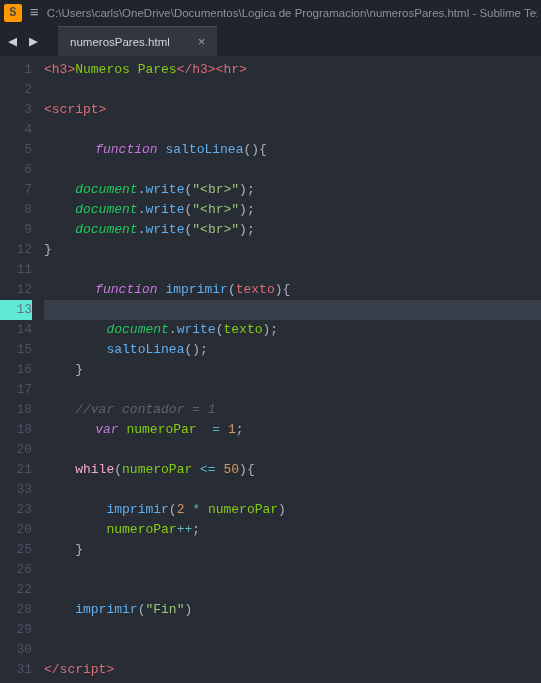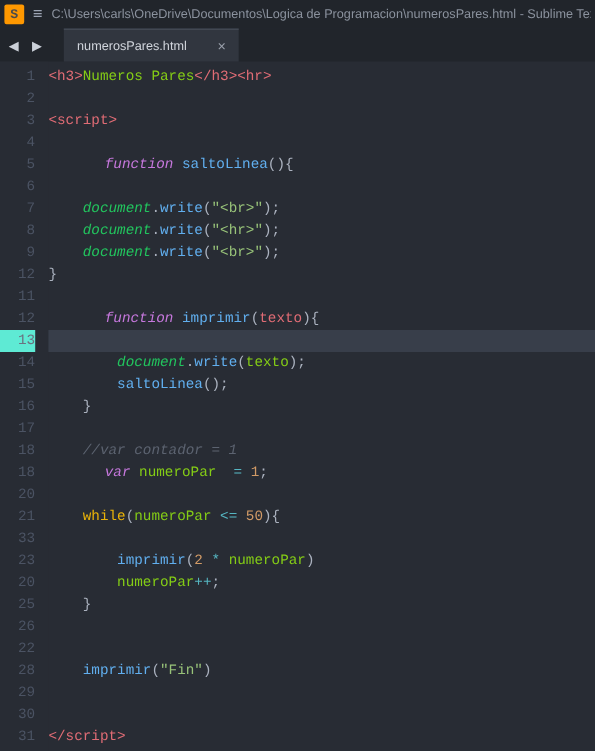--- a/index.html
+++ b/index.html
@@ -99,21 +99,21 @@
     .code {
       flex: 1;
       padding: 4px 0;
       white-space: pre;
       position: relative;
     }
     .line { height: 20px; line-height: 20px; }
     .line.active { background: #383e4a; }
     .tag { color: #e06c75; }
     .key { color: #c678dd; font-style: italic; margin-left: 20px; }
-    .keynorm { color: #eab308; }
+    .keynorm { color: #f9a8d4; }
     .fn { color: #61afef; text-align: center; }
     .var { color: #22c55e; font-style: italic; }
     .varnorm { color: #e06c75; }
     .str { color: #98c379; }
     .num { color: #d19a66; }
     .punc { color: #abb2bf; }
     .op { color: #56b6c2; }
     .com { color: #5c6370; font-style: italic; }
     .plain { color: #84cc16; }
   </style>

